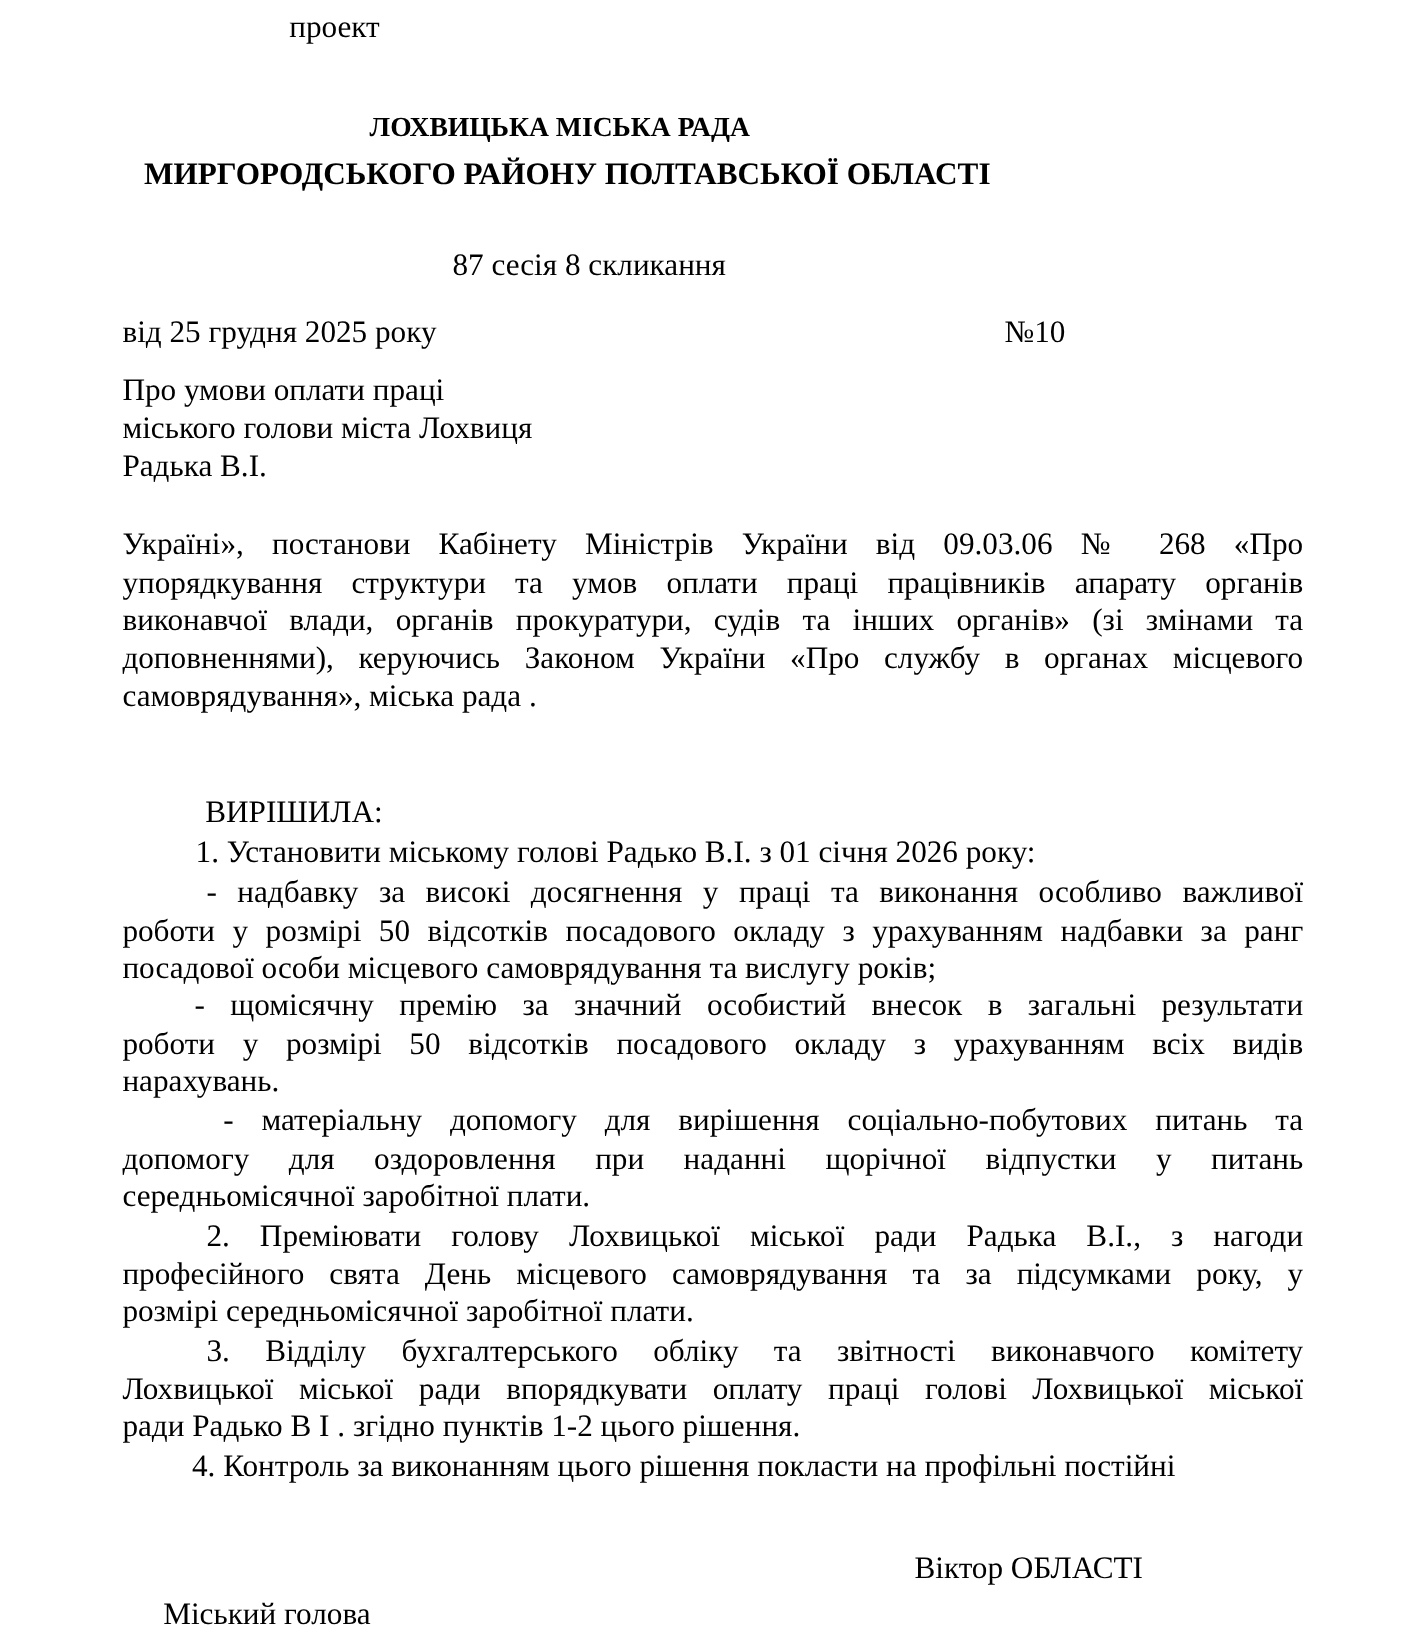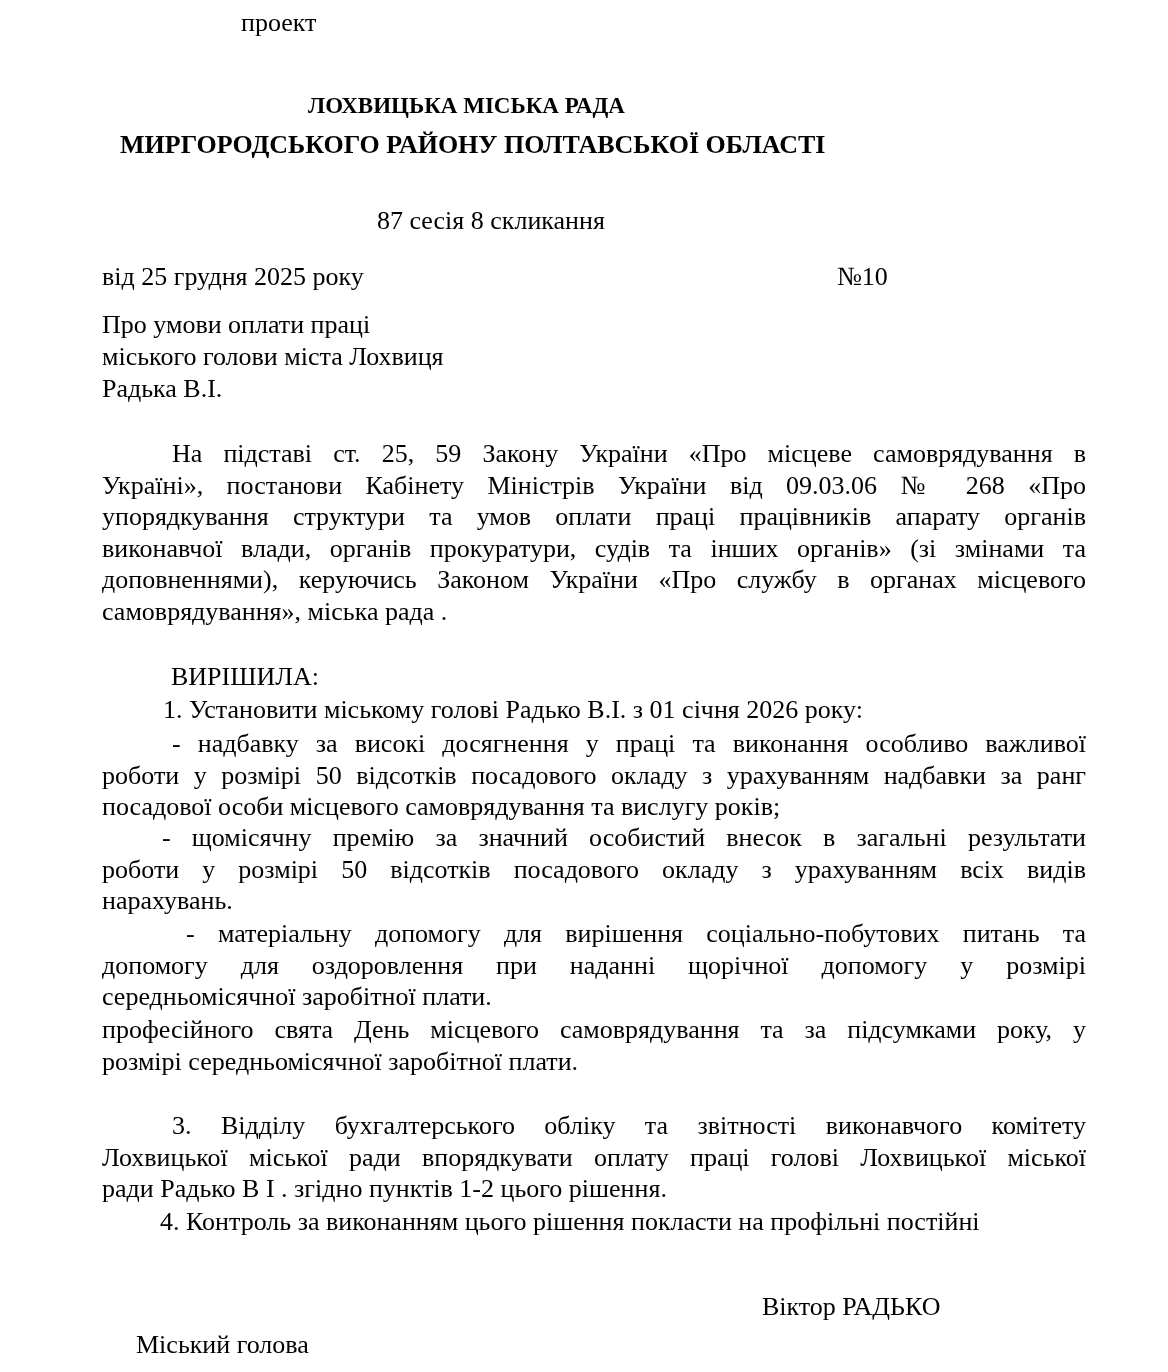--- a/index.html
+++ b/index.html
@@ -69,21 +69,20 @@
   <div class="abs session">87 сесія 8 скликання</div>
 
   <div class="abs date">від 25 грудня 2025 року</div>
   <div class="abs number">№10</div>
 
   <div class="abs subj subj1">Про умови оплати праці</div>
   <div class="abs subj subj2">міського голови міста Лохвиця</div>
   <div class="abs subj subj3">Радька В.І.</div>
 
   <div class="para preamble">
-    <span class="line j" style="padding-left:70px">На підставі ст. 25, 59 Закону України «Про місцеве самоврядування в</span>
     <span class="line j">Україні»,  постанови Кабінету Міністрів України від 09.03.06 №  268 «Про</span>
     <span class="line j">упорядкування структури та умов оплати праці працівників апарату органів</span>
     <span class="line j">виконавчої влади, органів прокуратури, судів та інших органів» (зі змінами та</span>
     <span class="line j">доповненнями), керуючись Законом України «Про службу в органах місцевого</span>
     <span class="line">самоврядування», міська рада .</span>
   </div>
 
   <div class="abs decided">ВИРІШИЛА:</div>
   <div class="abs item1">1. Установити міському голові   Радько В.І. з 01 січня 2026 року:</div>
 
@@ -94,35 +93,36 @@
   </div>
 
   <div class="para b2">
     <span class="line j" style="padding-left:60px">- щомісячну премію за значний особистий внесок в загальні результати</span>
     <span class="line j">роботи у розмірі 50 відсотків посадового окладу з урахуванням всіх видів</span>
     <span class="line">нарахувань.</span>
   </div>
 
   <div class="para b3">
     <span class="line j" style="padding-left:84px">- матеріальну допомогу для вирішення соціально-побутових питань та</span>
-    <span class="line j">допомогу для  оздоровлення при наданні щорічної допомогу у розмірі</span>
+    <span class="line j">допомогу для  оздоровлення при наданні щорічної відпустки у питань</span>
     <span class="line">середньомісячної заробітної плати.</span>
   </div>
 
   <div class="para p2">
+    <span class="line j" style="padding-left:70px">2. Преміювати голову Лохвицької міської ради Радька В.І., з нагоди</span>
     <span class="line j">професійного свята День місцевого самоврядування та за підсумками року, у</span>
     <span class="line">розмірі середньомісячної заробітної плати.</span>
   </div>
 
   <div class="para p3">
     <span class="line j" style="padding-left:70px">3. Відділу бухгалтерського обліку та звітності виконавчого комітету</span>
     <span class="line j">Лохвицької міської ради впорядкувати оплату праці голові Лохвицької міської</span>
     <span class="line">ради Радько В І . згідно пунктів 1-2 цього рішення.</span>
   </div>
 
   <div class="para p4">
     <span class="line" style="padding-left:58px">4. Контроль за виконанням цього рішення покласти на профільні постійні</span>
   </div>
 
   <div class="abs sign-title">Міський голова</div>
-  <div class="abs sign-name">Віктор РАДЬКО</div>
+  <div class="abs sign-name">Віктор ОБЛАСТІ</div>
 
 </div>
 
 </body></html>

